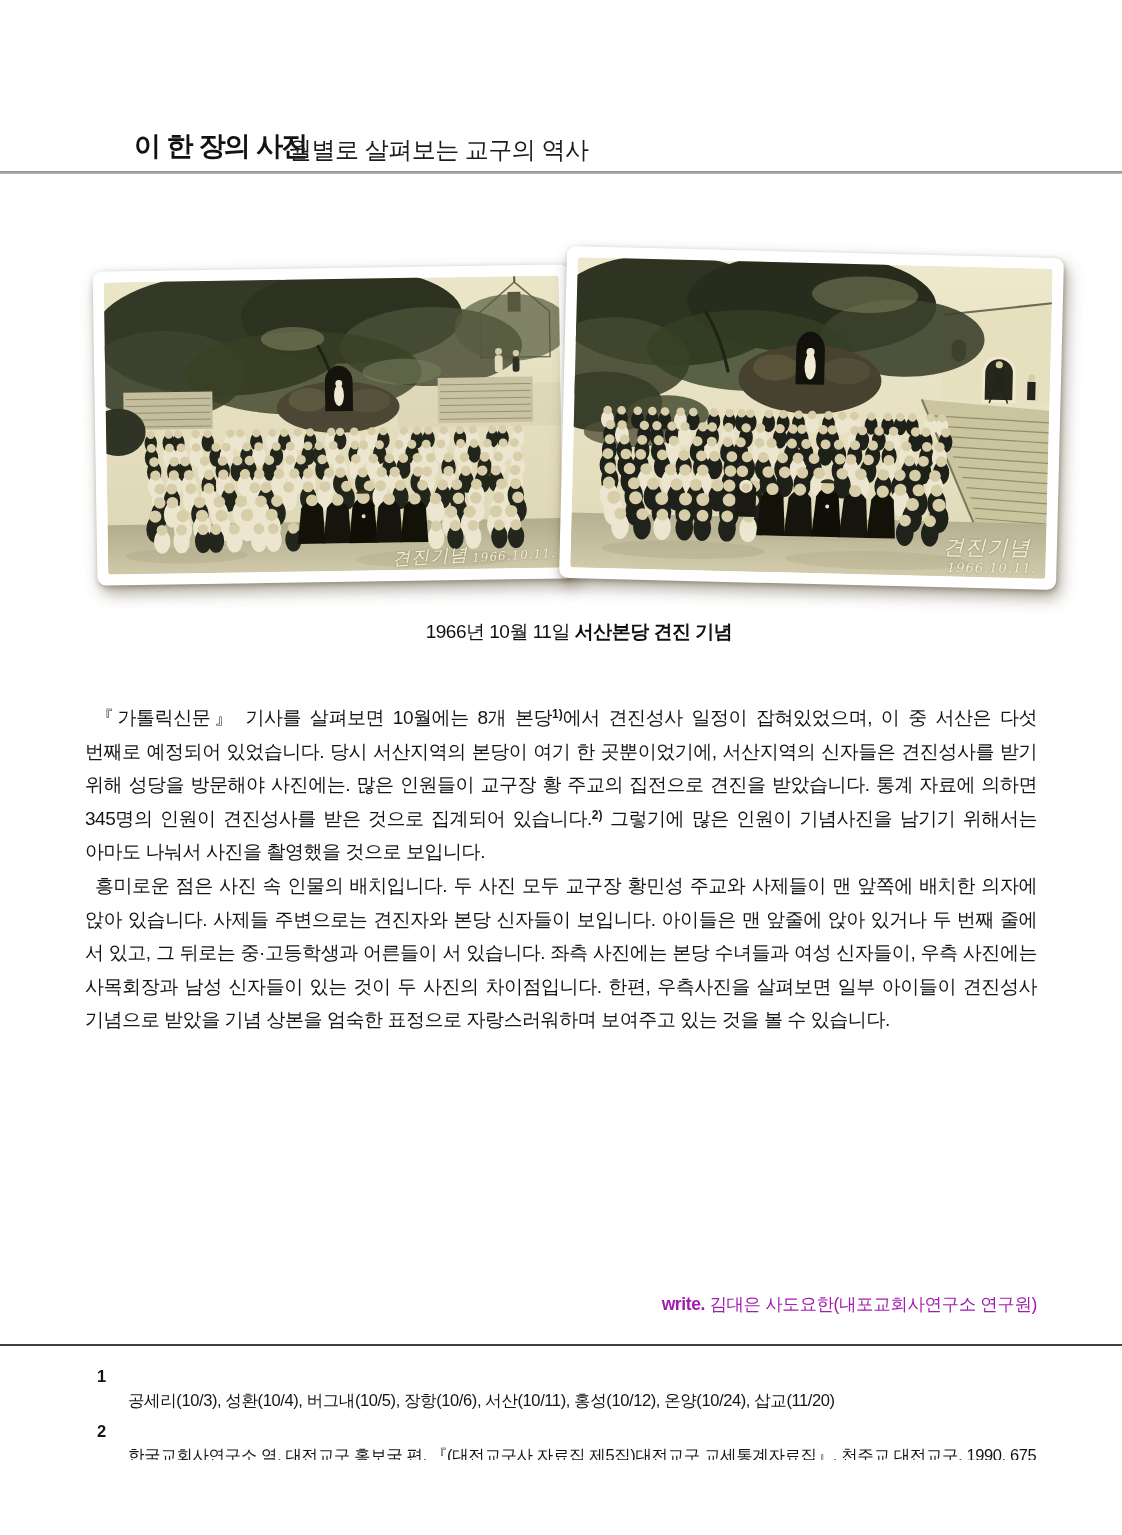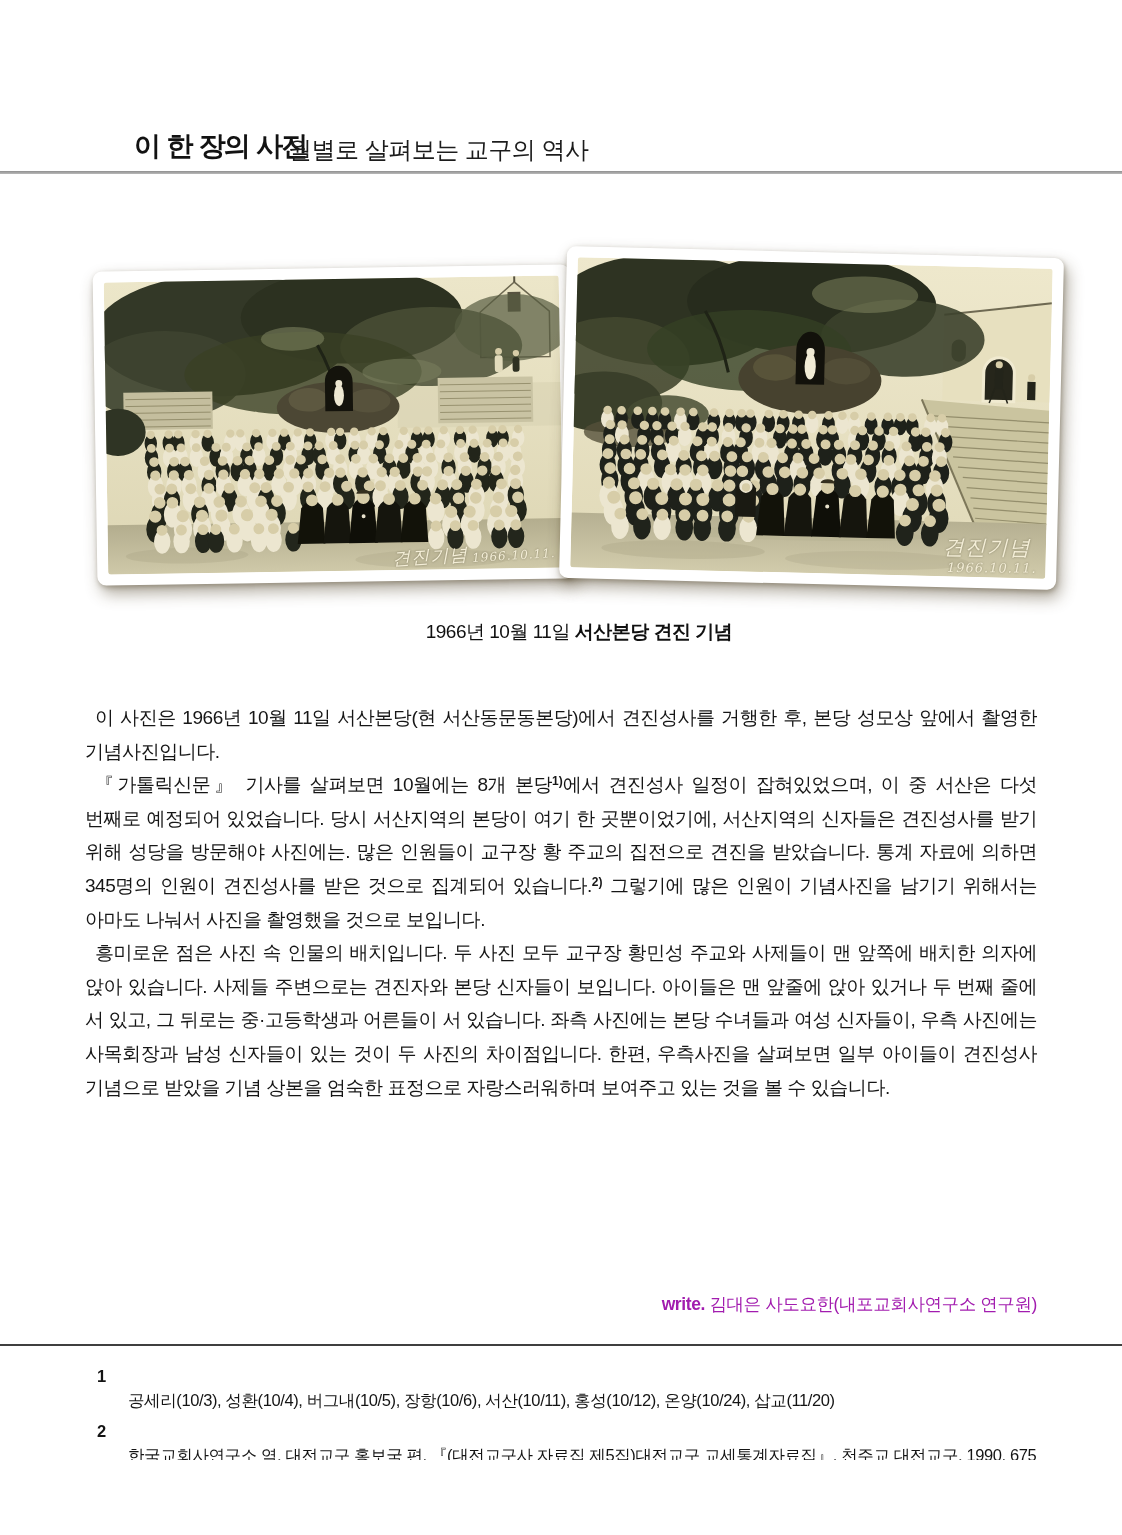--- a/index.html
+++ b/index.html
@@ -834,21 +834,20 @@
       <span class="hw-title">견진기념</span>
       <span class="hw-date">1966.10.11.</span>
     </div>
   </div>
 
   <div class="photo-caption">
     <span>1966년 10월 11일 </span><span class="b">서산본당 견진 기념</span>
   </div>
 
   <div class="article">
-    <div class="para"><span>이 사진은 1966년 10월 11일 서산본당(현 서산동문동본당)에서 견진성사를 거행한 후, 본당 성모상 앞에서 촬영한 기념사진입니다.</span></div>
     <div class="para"><span>『가톨릭신문』 기사를 살펴보면 10월에는 8개 본당</span><sup>1)</sup><span>에서 견진성사 일정이 잡혀있었으며, 이 중 서산은 다섯 번째로 예정되어 있었습니다. 당시 서산지역의 본당이 여기 한 곳뿐이었기에, 서산지역의 신자들은 견진성사를 받기 위해 성당을 방문해야 사진에는. 많은 인원들이 교구장 황 주교의 집전으로 견진을 받았습니다. 통계 자료에 의하면 345명의 인원이 견진성사를 받은 것으로 집계되어 있습니다.</span><sup>2)</sup><span> 그렇기에 많은 인원이 기념사진을 남기기 위해서는 아마도 나눠서 사진을 촬영했을 것으로 보입니다.</span></div>
     <div class="para"><span>흥미로운 점은 사진 속 인물의 배치입니다. 두 사진 모두 교구장 황민성 주교와 사제들이 맨 앞쪽에 배치한 의자에 앉아 있습니다. 사제들 주변으로는 견진자와 본당 신자들이 보입니다. 아이들은 맨 앞줄에 앉아 있거나 두 번째 줄에 서 있고, 그 뒤로는 중·고등학생과 어른들이 서 있습니다. 좌측 사진에는 본당 수녀들과 여성 신자들이, 우측 사진에는 사목회장과 남성 신자들이 있는 것이 두 사진의 차이점입니다. 한편, 우측사진을 살펴보면 일부 아이들이 견진성사 기념으로 받았을 기념 상본을 엄숙한 표정으로 자랑스러워하며 보여주고 있는 것을 볼 수 있습니다.</span></div>
   </div>
 
   <div class="credit">
     <span class="b">write.</span><span> 김대은 사도요한(내포교회사연구소 연구원)</span>
   </div>
 
   <div class="footer-rule"></div>
   <div class="footnotes">

